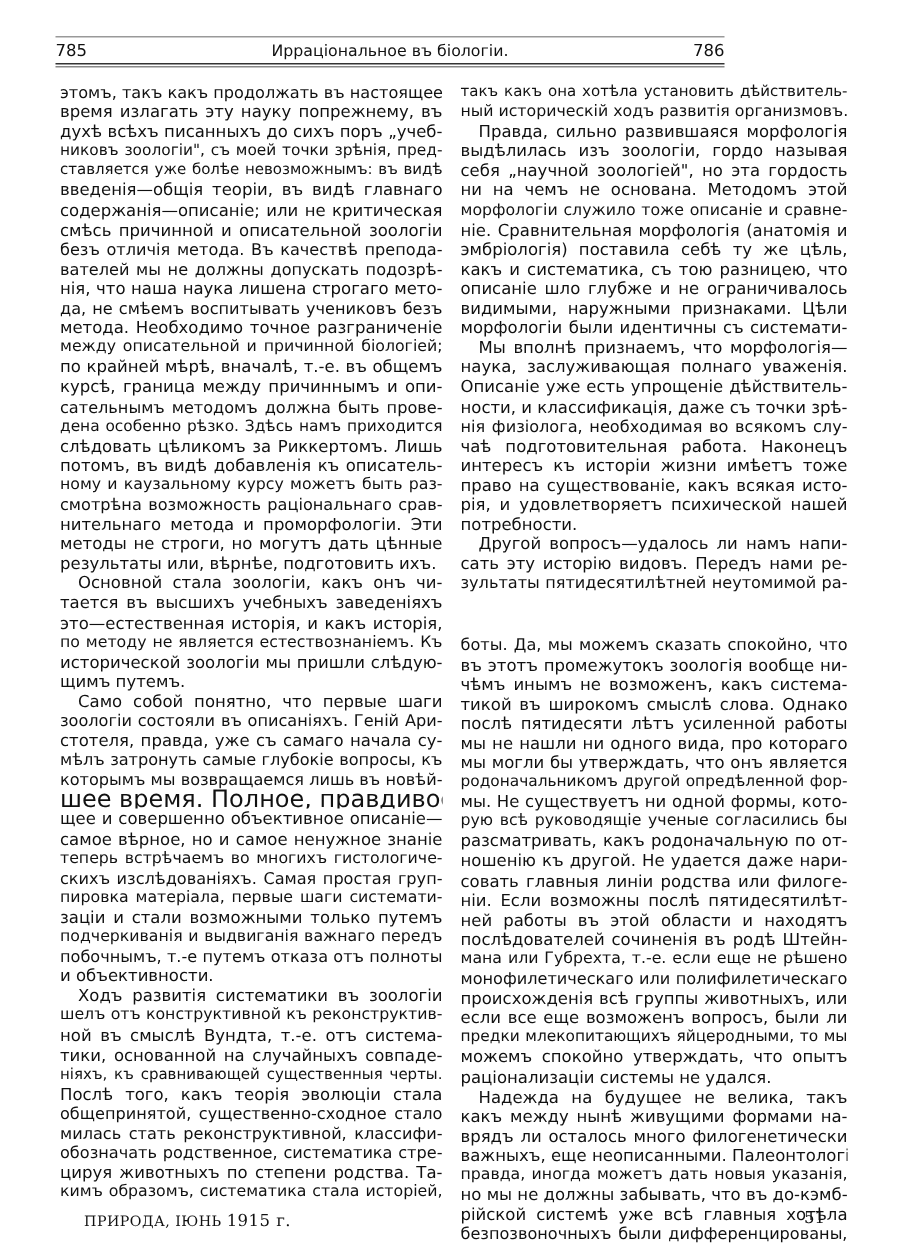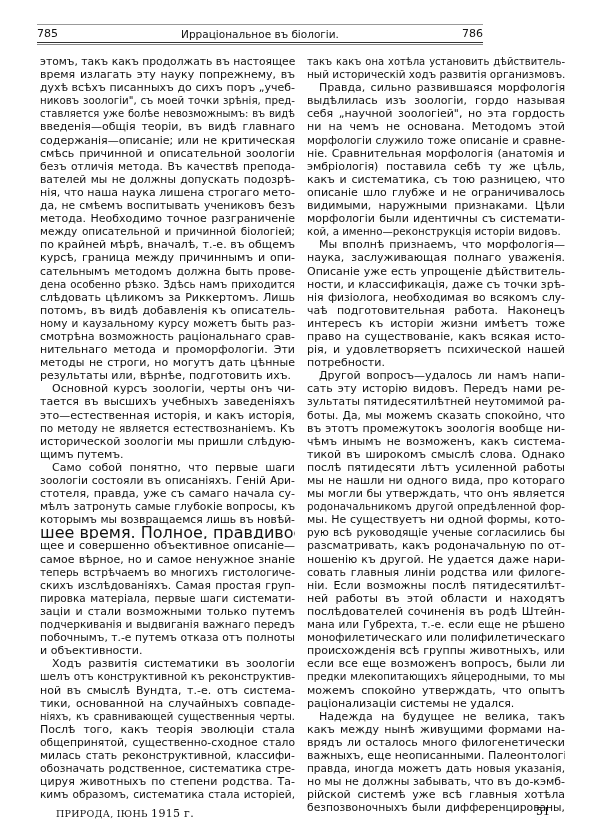--- a/index.html
+++ b/index.html
@@ -53,21 +53,21 @@
     <span class="line">курсѣ, граница между причиннымъ и опи-</span>
     <span class="line" style="font-size: 10.75px;">сательнымъ методомъ должна быть прове-</span>
     <span class="line" style="font-size: 10.25px;">дена особенно рѣзко. Здѣсь намъ приходится</span>
     <span class="line">слѣдовать цѣликомъ за Риккертомъ. Лишь</span>
     <span class="line">потомъ, въ видѣ добавленiя къ описатель-</span>
     <span class="line" style="font-size: 10.5px;">ному и каузальному курсу можетъ быть раз-</span>
     <span class="line" style="font-size: 10.75px;">смотрѣна возможность рацiональнаго срав-</span>
     <span class="line">нительнаго метода и проморфологiи. Эти</span>
     <span class="line">методы не строги, но могутъ дать цѣнные</span>
     <span class="line last">результаты или, вѣрнѣе, подготовить ихъ.</span>
-    <span class="line indent">Основной курсъ зоологiи, черты онъ чи-</span>
+    <span class="line indent">Основной стала зоологiи, какъ онъ чи-</span>
     <span class="line">тается въ высшихъ учебныхъ заведенiяхъ</span>
     <span class="line">это—естественная исторiя, и какъ исторiя,</span>
     <span class="line" style="font-size: 10.5px;">по методу не является естествознанiемъ. Къ</span>
     <span class="line">исторической зоологiи мы пришли слѣдую-</span>
     <span class="line last">щимъ путемъ.</span>
     <span class="line indent">Само собой понятно, что первые шаги</span>
     <span class="line" style="font-size: 10.75px;">зоологiи состояли въ описанiяхъ. Генiй Ари-</span>
     <span class="line">стотеля, правда, уже съ самаго начала су-</span>
     <span class="line" style="font-size: 10.75px;">мѣлъ затронуть самые глубокiе вопросы, къ</span>
     <span class="line" style="font-size: 10.75px;">которымъ мы возвращаемся лишь въ новѣй-</span>
@@ -100,35 +100,34 @@
     <span class="line">выдѣлилась изъ зоологiи, гордо называя</span>
     <span class="line">себя „научной зоологiей", но эта гордость</span>
     <span class="line">ни на чемъ не основана. Методомъ этой</span>
     <span class="line" style="font-size: 10.5px;">морфологiи служило тоже описанiе и сравне-</span>
     <span class="line">нiе. Сравнительная морфологiя (анатомiя и</span>
     <span class="line">эмбрiологiя) поставила себѣ ту же цѣль,</span>
     <span class="line">какъ и систематика, съ тою разницею, что</span>
     <span class="line">описанiе шло глубже и не ограничивалось</span>
     <span class="line">видимыми, наружными признаками. Цѣли</span>
     <span class="line">морфологiи были идентичны съ системати-</span>
-    <span class="line last" style="font-size: 10.25px;">кой, а именно—реконструкцiя исторiи видовъ.</span>
     <span class="line indent">Мы вполнѣ признаемъ, что морфологiя—</span>
     <span class="line">наука, заслуживающая полнаго уваженiя.</span>
     <span class="line">Описанiе уже есть упрощенiе дѣйствитель-</span>
     <span class="line">ности, и классификацiя, даже съ точки зрѣ-</span>
     <span class="line" style="font-size: 10.75px;">нiя физiолога, необходимая во всякомъ слу-</span>
     <span class="line">чаѣ подготовительная работа. Наконецъ</span>
     <span class="line">интересъ къ исторiи жизни имѣетъ тоже</span>
     <span class="line">право на существованiе, какъ всякая исто-</span>
     <span class="line">рiя, и удовлетворяетъ психической нашей</span>
     <span class="line last">потребности.</span>
     <span class="line indent">Другой вопросъ—удалось ли намъ напи-</span>
     <span class="line">сать эту исторiю видовъ. Передъ нами ре-</span>
     <span class="line" style="font-size: 10.75px;">зультаты пятидесятилѣтней неутомимой ра-</span>
-    <span class="line" style="font-size: 10.75px;">боты. Да, мы можемъ сказать спокойно, что</span>
+    <span class="line" style="font-size: 10.75px; margin-top: 28px;">боты. Да, мы можемъ сказать спокойно, что</span>
     <span class="line">въ этотъ промежутокъ зоологiя вообще ни-</span>
     <span class="line">чѣмъ инымъ не возможенъ, какъ система-</span>
     <span class="line">тикой въ широкомъ смыслѣ слова. Однако</span>
     <span class="line">послѣ пятидесяти лѣтъ усиленной работы</span>
     <span class="line">мы не нашли ни одного вида, про котораго</span>
     <span class="line">мы могли бы утверждать, что онъ является</span>
     <span class="line" style="font-size: 10.25px;">родоначальникомъ другой опредѣленной фор-</span>
     <span class="line">мы. Не существуетъ ни одной формы, кото-</span>
     <span class="line" style="font-size: 10.5px;">рую всѣ руководящiе ученые согласились бы</span>
     <span class="line">разсматривать, какъ родоначальную по от-</span>

